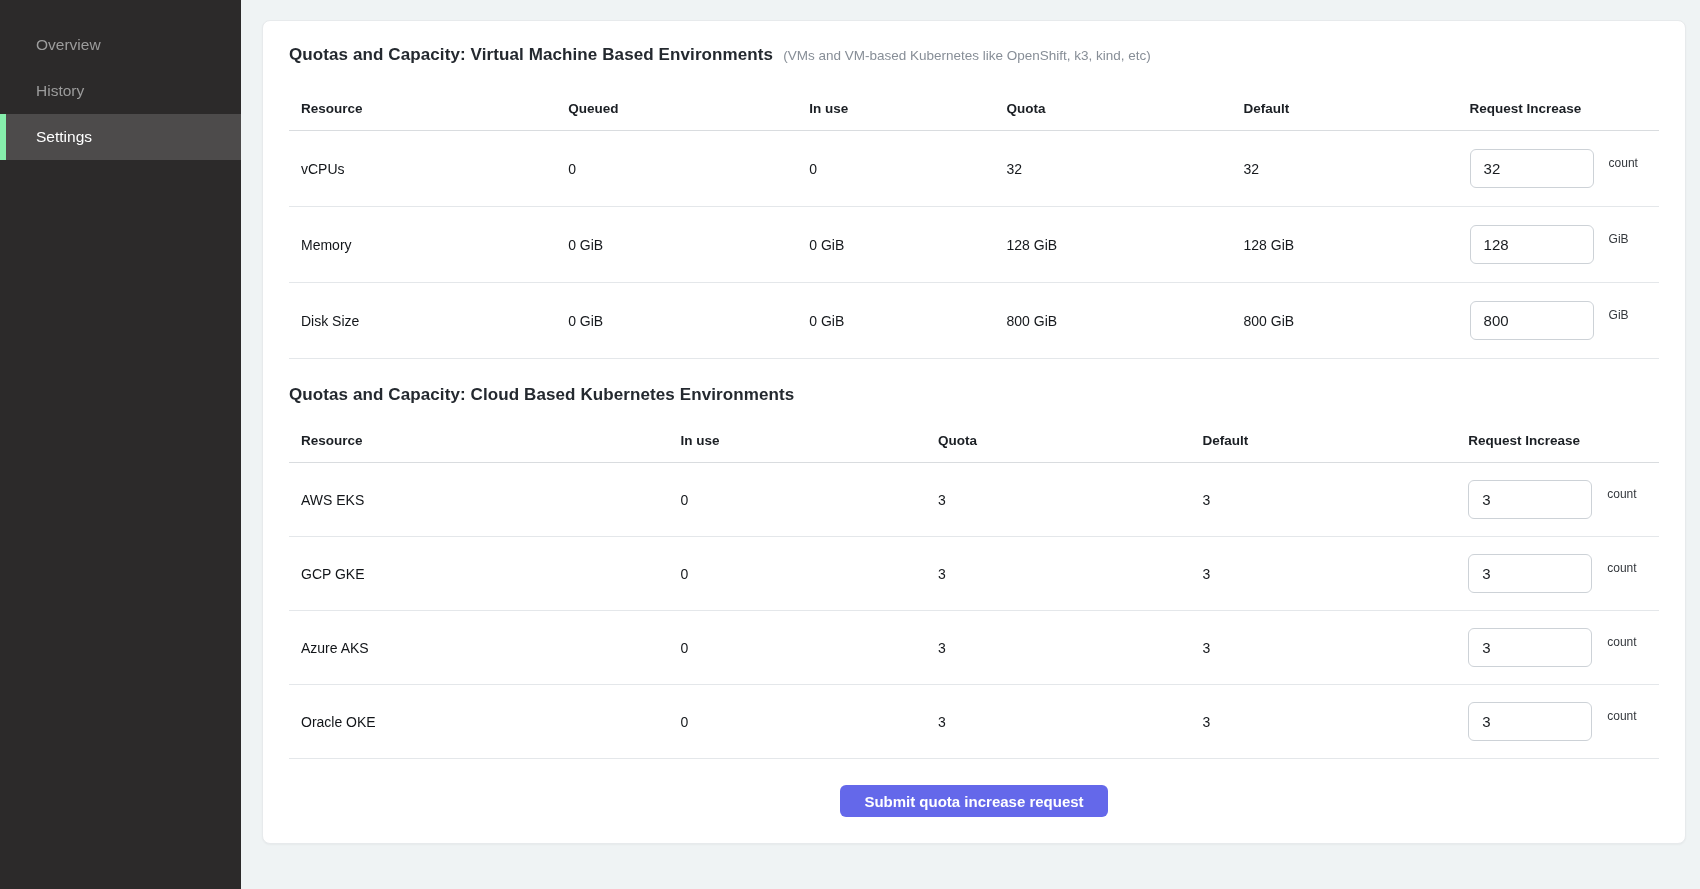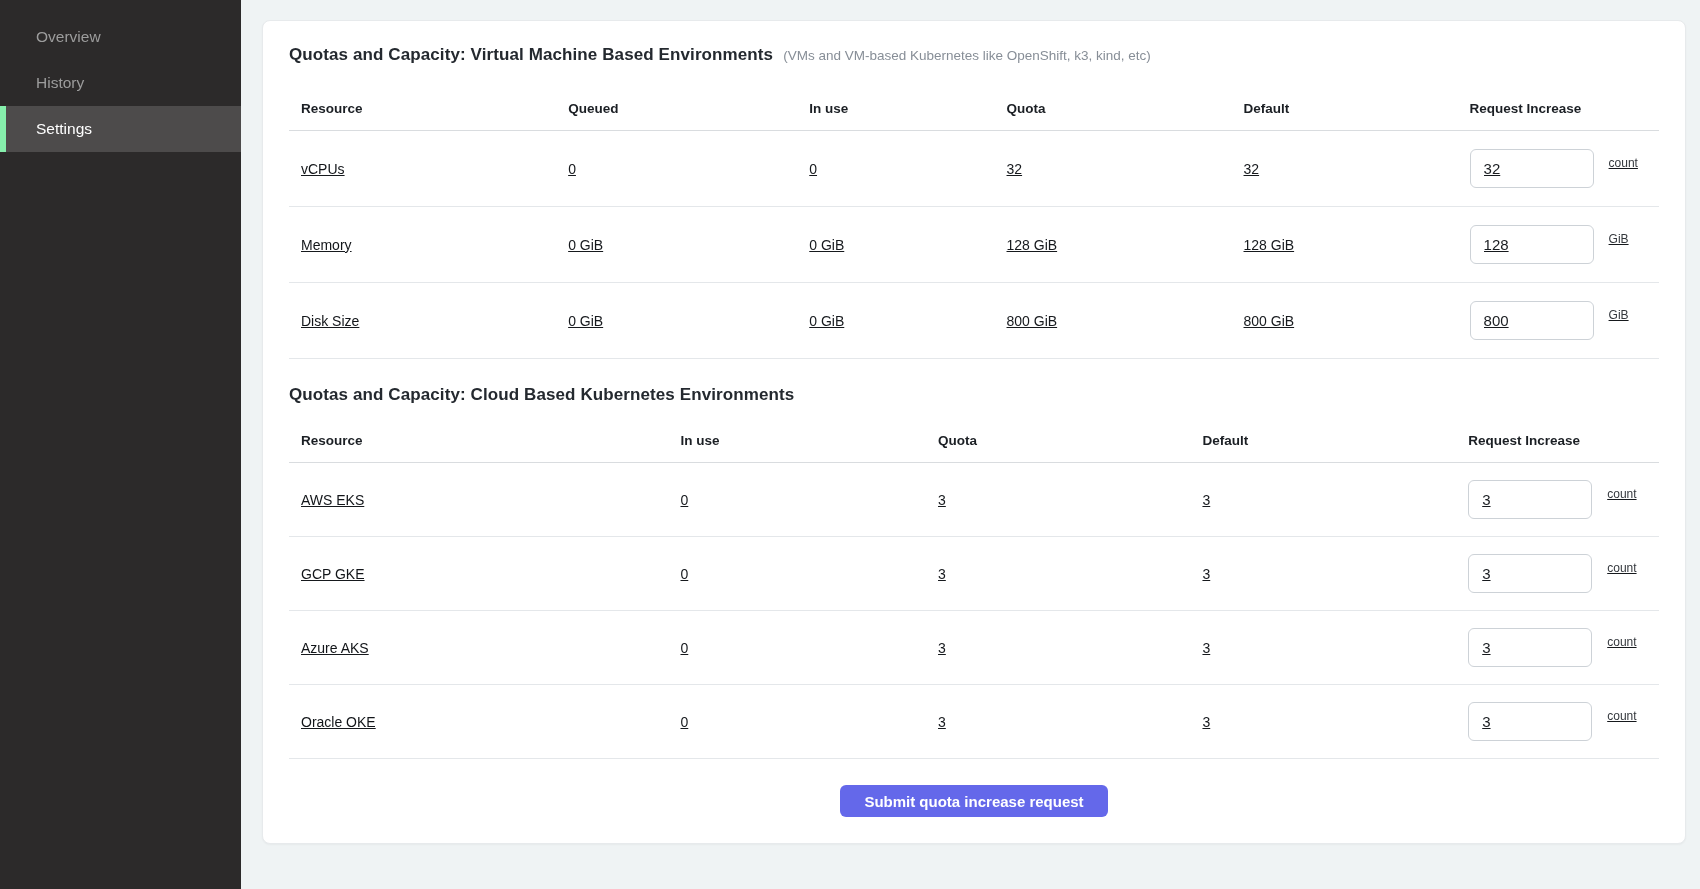--- a/index.html
+++ b/index.html
@@ -11,21 +11,21 @@
     overflow: hidden;
     color: #16191d;
   }
 
   
   .sidebar {
     width: 241px;
     min-width: 241px;
     height: 889px;
     background: #2c2a2a;
-    padding-top: 14px;
+    padding-top: 22px;
     text-align: right;
   }
   .nav-item {
     height: 46px;
     display: flex;
     align-items: center;
     padding-left: 30px;
     font-size: 15.5px;
     color: #9c9c9c;
     cursor: pointer;
@@ -89,21 +89,20 @@
     height: 44px;
     border-bottom: 1px solid #d9dcdf;
     font-size: 13.5px;
     font-weight: 700;
     color: #1b1f24;
   }
   .trow {
     height: 76px;
     border-bottom: 1px solid #e4e7ea;
     font-size: 14px;
-    text-decoration: underline;
   }
   .t2 .trow { height: 74px; }
   .cell { padding-left: 12px; }
   .cell.resource { font-weight: 500; color: #121519; }
   .input-cell {
     display: flex;
     align-items: center;
   }
   .qinput {
     width: 124px;

